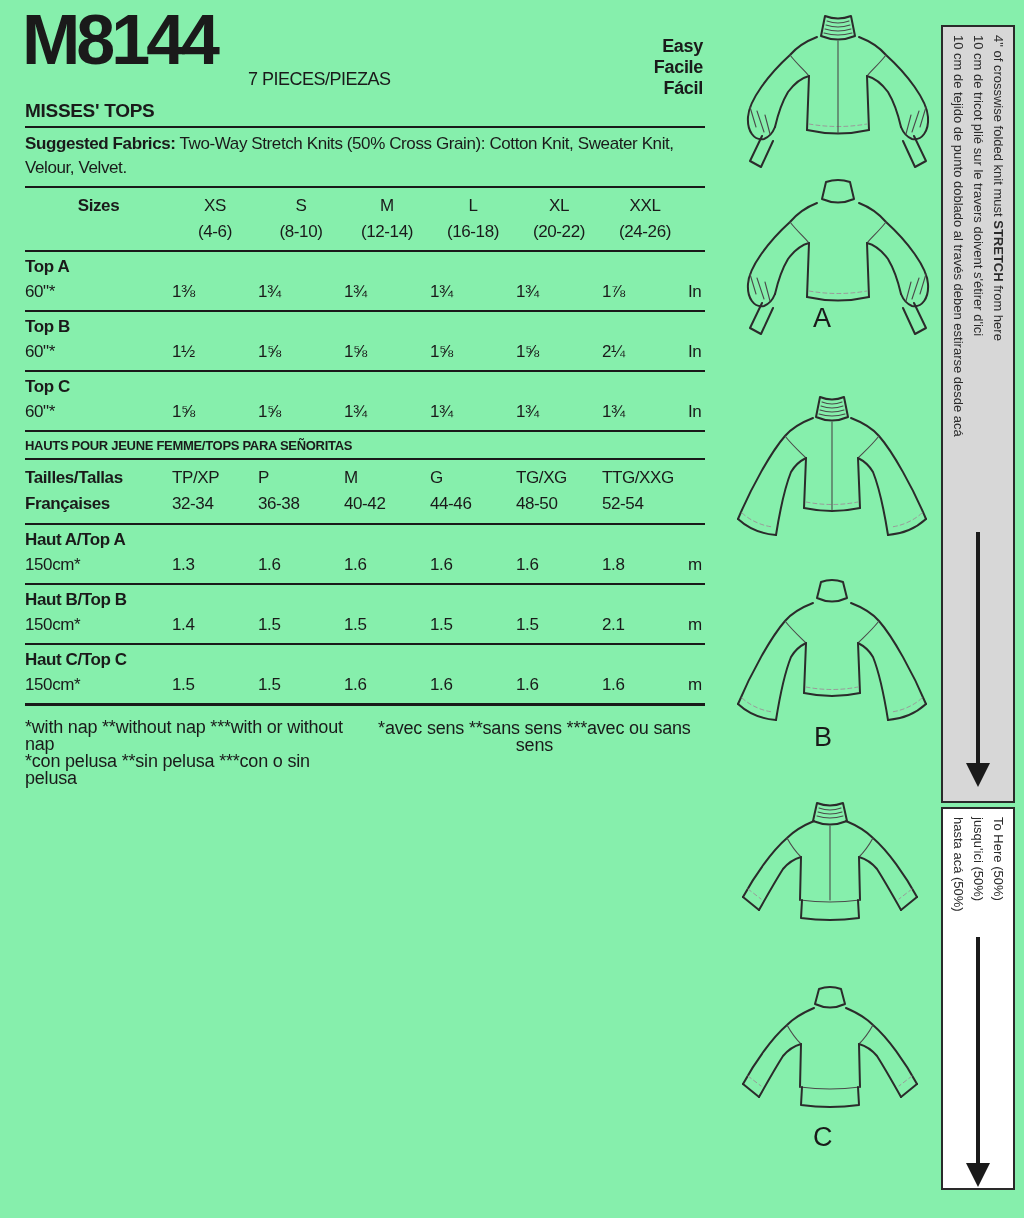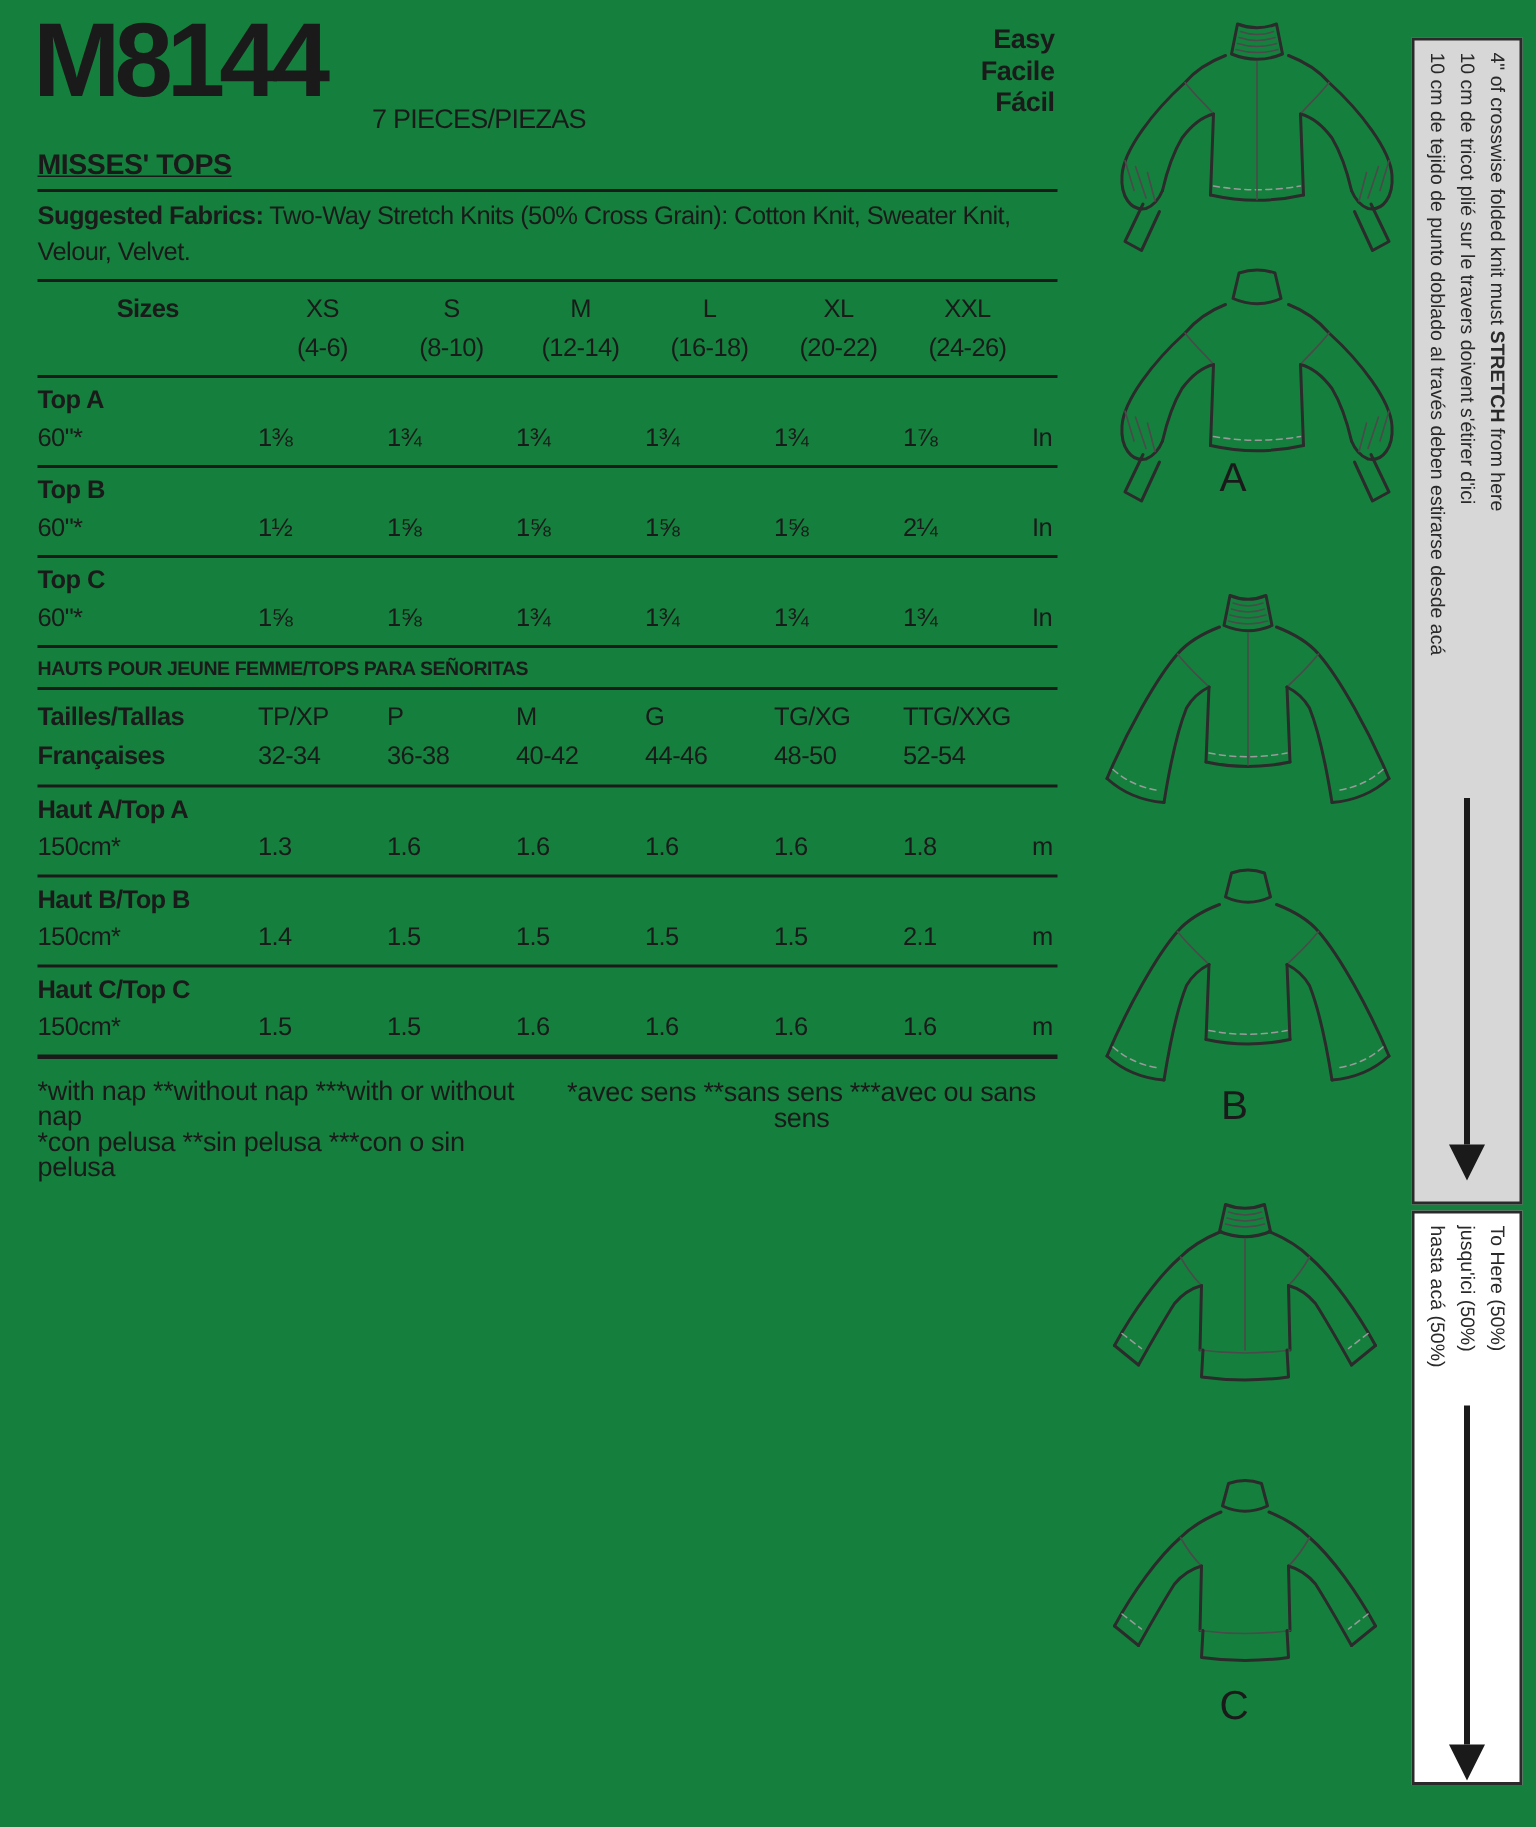--- a/index.html
+++ b/index.html
@@ -1,28 +1,28 @@
 <!DOCTYPE html>
 <html><head>
 <meta charset="utf-8">
 <style>
   html,body{margin:0;padding:0;background:#fff;}
-  .canvas{position:relative;width:1024px;height:1218px;background:#15803d;
+  .canvas{position:relative;width:1024px;height:1218px;background:#86efac;
           font-family:"Liberation Sans",sans-serif;color:#1a1a1a;overflow:hidden;}
 
   
   .main{position:absolute;left:25px;top:12px;width:680px;}
   .header{position:relative;height:88px;}
   .pattern-no{position:absolute;left:-3px;top:-8px;font-size:70px;font-weight:bold;
               letter-spacing:-4px;line-height:72px;}
   .pieces{position:absolute;left:223px;bottom:10px;font-size:18px;letter-spacing:-0.5px;}
-  .difficulty{position:absolute;right:2px;top:4px;text-align:right;font-weight:bold;
+  .difficulty{position:absolute;right:2px;top:24px;text-align:right;font-weight:bold;
               font-size:18px;line-height:21px;letter-spacing:-0.3px;}
   .category{font-size:19px;font-weight:bold;letter-spacing:-0.3px;padding-bottom:4px;
-            border-bottom:2px solid #1a1a1a;text-decoration:underline;}
+            border-bottom:2px solid #1a1a1a;}
   .fabrics{font-size:17px;line-height:24px;letter-spacing:-0.4px;padding:4px 0 6px;
            border-bottom:2px solid #1a1a1a;}
   .fabrics b{letter-spacing:-0.4px;}
 
   
   .g8{display:grid;grid-template-columns:147px repeat(6,86px) 1fr;}
   .tbl{font-size:17px;letter-spacing:-0.4px;}
   .sizes-head{padding:5px 0 5px;border-bottom:2px solid #1a1a1a;line-height:26px;text-align:center;}
   .sizes-head .lab{font-weight:bold;}
   .grow{padding:3px 0 5px;border-bottom:2px solid #1a1a1a;}

